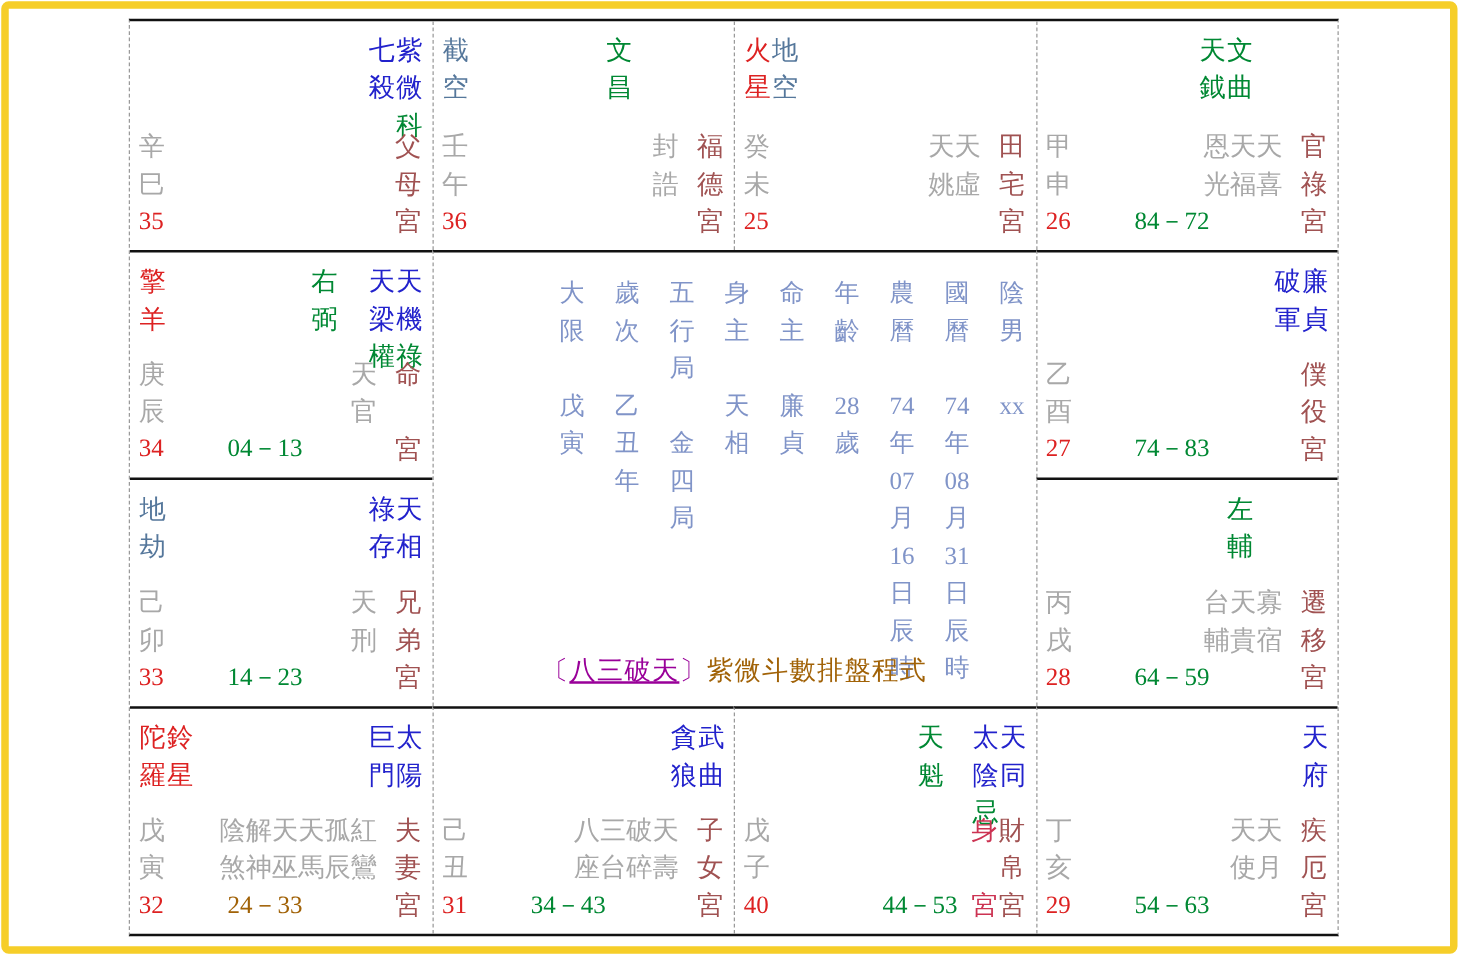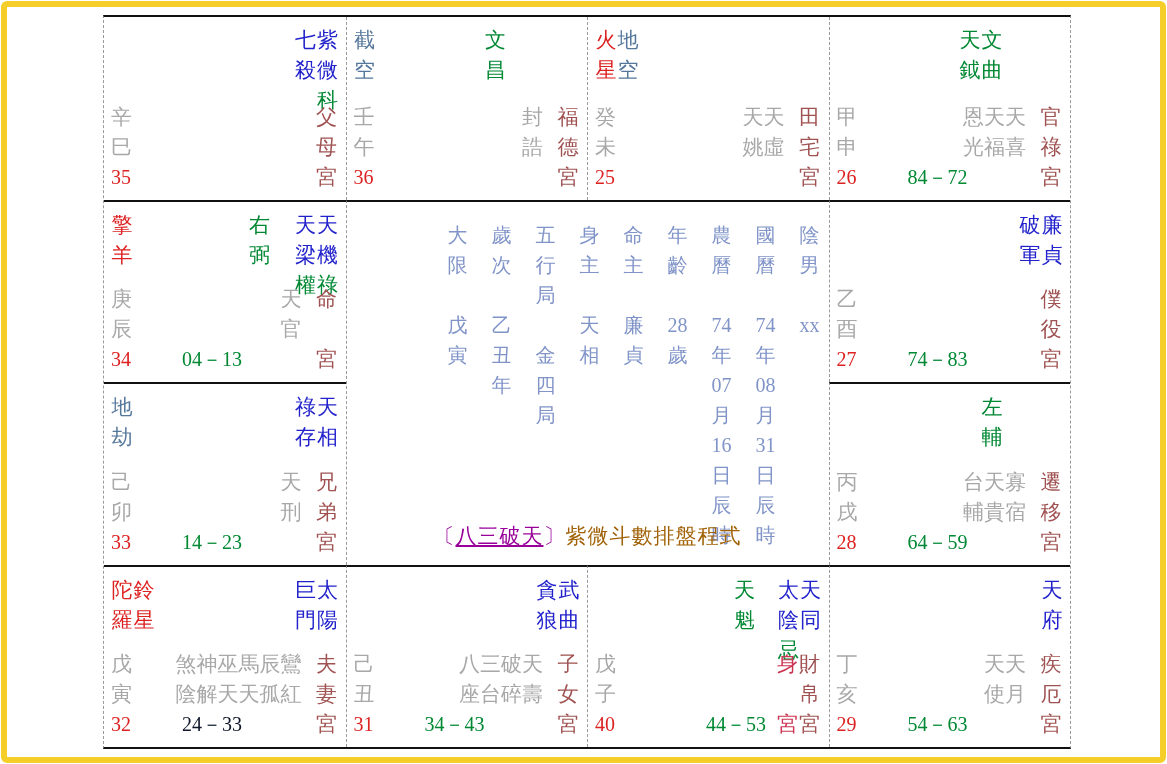--- a/index.html
+++ b/index.html
@@ -335,33 +335,33 @@
         </div>
       </div>
       <div class="bot">
         <div class="vcol">
           <div class="sc" style="color: rgb(168, 168, 168);">戊</div>
           <div class="sc" style="color: rgb(168, 168, 168);">寅</div>
           <div class="num" style="color: rgb(221, 34, 34);">32</div>
         </div>
         <div class="sp"></div>
         <div class="minor">
+          <div class="ml" style="color: rgb(168, 168, 168);">陰解天天孤紅</div>
           <div class="ml" style="color: rgb(168, 168, 168);">煞神巫馬辰鸞</div>
-          <div class="ml" style="color: rgb(168, 168, 168);">陰解天天孤紅</div>
           <div class="ml"></div>
         </div>
         <div class="pal">
           <div class="pcol" style="color: rgb(160, 82, 82);">
             <div class="sc" style="color: rgb(160, 82, 82);">夫</div>
             <div class="sc" style="color: rgb(160, 82, 82);">妻</div>
             <div class="sc" style="color: rgb(160, 82, 82);">宮</div>
           </div>
         </div>
       </div>
-      <div class="decade" style="color: #0f172a;">24－33</div>
+      <div class="decade" style="color: #a16207;">24－33</div>
     </div>
     <div class="cell bl bt" style="grid-area: 4 / 2;">
       <div class="tr" style="right: 7px;">
         <div class="scol">
           <div class="sc" style="color: rgb(34, 34, 204);">貪</div>
           <div class="sc" style="color: rgb(34, 34, 204);">狼</div>
         </div>
         <div class="scol">
           <div class="sc" style="color: rgb(34, 34, 204);">武</div>
           <div class="sc" style="color: rgb(34, 34, 204);">曲</div>

